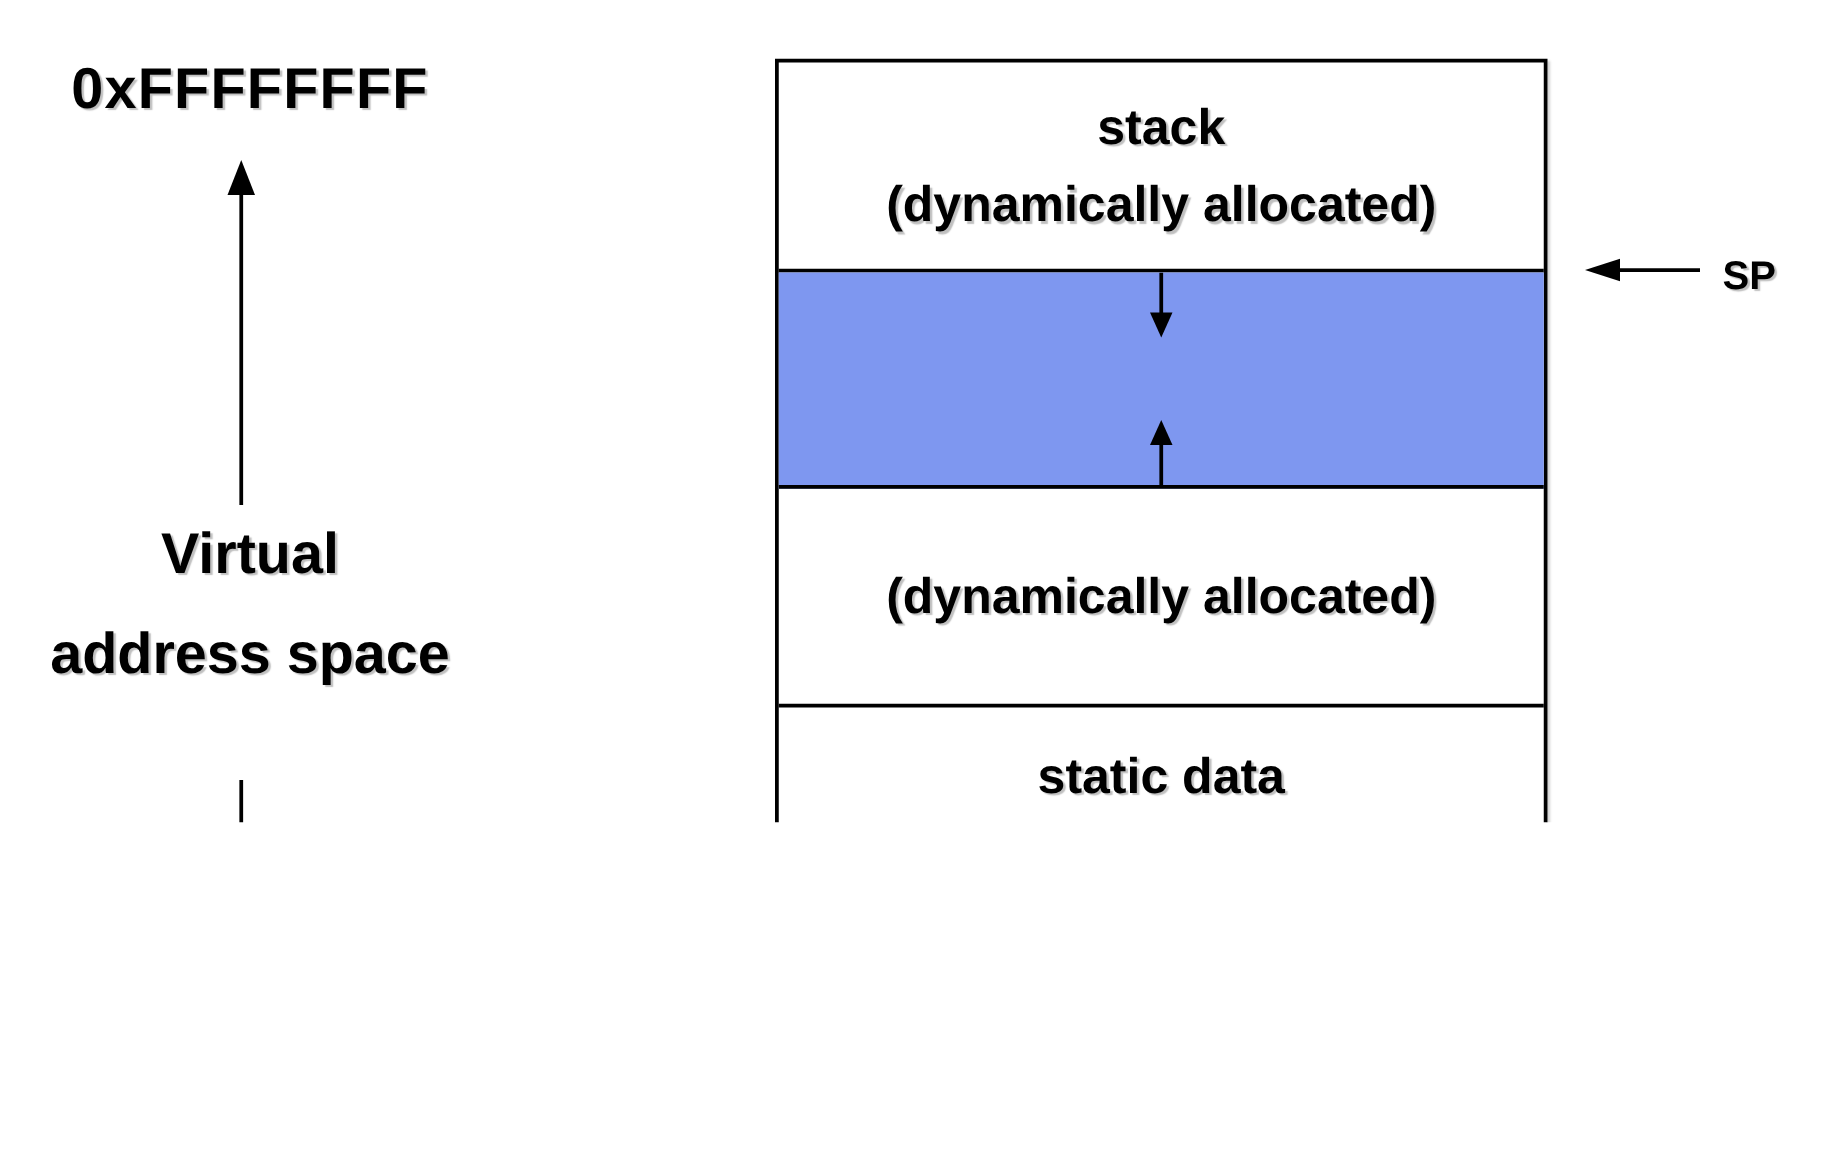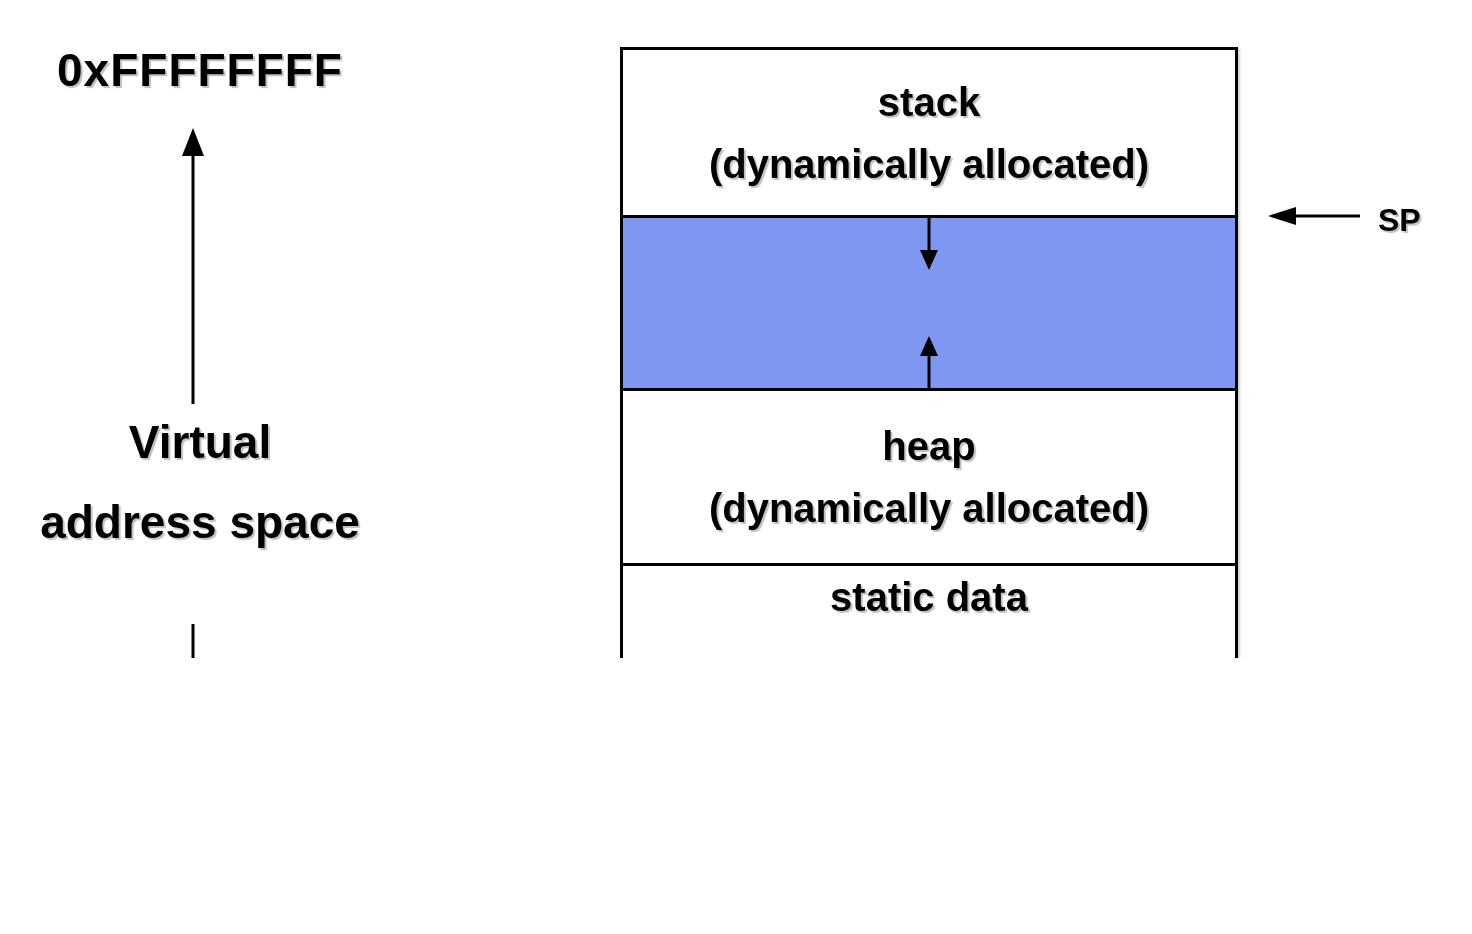--- a/index.html
+++ b/index.html
@@ -65,21 +65,21 @@
     font-size: 40px;
     line-height: 62px;
     text-shadow: 2px 2px 1px rgba(0,0,0,0.25);
     position: relative;
     flex: 0 0 auto;
   }
   .mem-section.divider { border-bottom: 3px solid #000; }
   .sec-stack  { height: 168px; }
   .sec-free   { height: 173px; }
   .sec-heap   { height: 175px; }
-  .sec-static { height: 166px; justify-content: flex-start; }
+  .sec-static { height: 166px; justify-content: flex-start; padding-top: 24px; }
   .sec-code   { flex: 1 1 auto; }
 
   .free-arrows {
     position: absolute;
     left: 50%;
     top: 0;
     transform: translateX(-50%);
   }
 
   
@@ -124,21 +124,20 @@
 
         <line x1="20" y1="0" x2="20" y2="34" stroke="#000" stroke-width="3"></line>
         <polygon points="20,52 11,32 29,32" fill="#000"></polygon>
 
         <line x1="20" y1="170" x2="20" y2="136" stroke="#000" stroke-width="3"></line>
         <polygon points="20,118 11,138 29,138" fill="#000"></polygon>
       </svg>
     </div>
 
     <div class="mem-section divider sec-heap">
-      <div>heap</div>
       <div>(dynamically allocated)</div>
     </div>
 
     <div class="mem-section divider sec-static">
       <div>static data</div>
     </div>
 
 
   </div>
 

